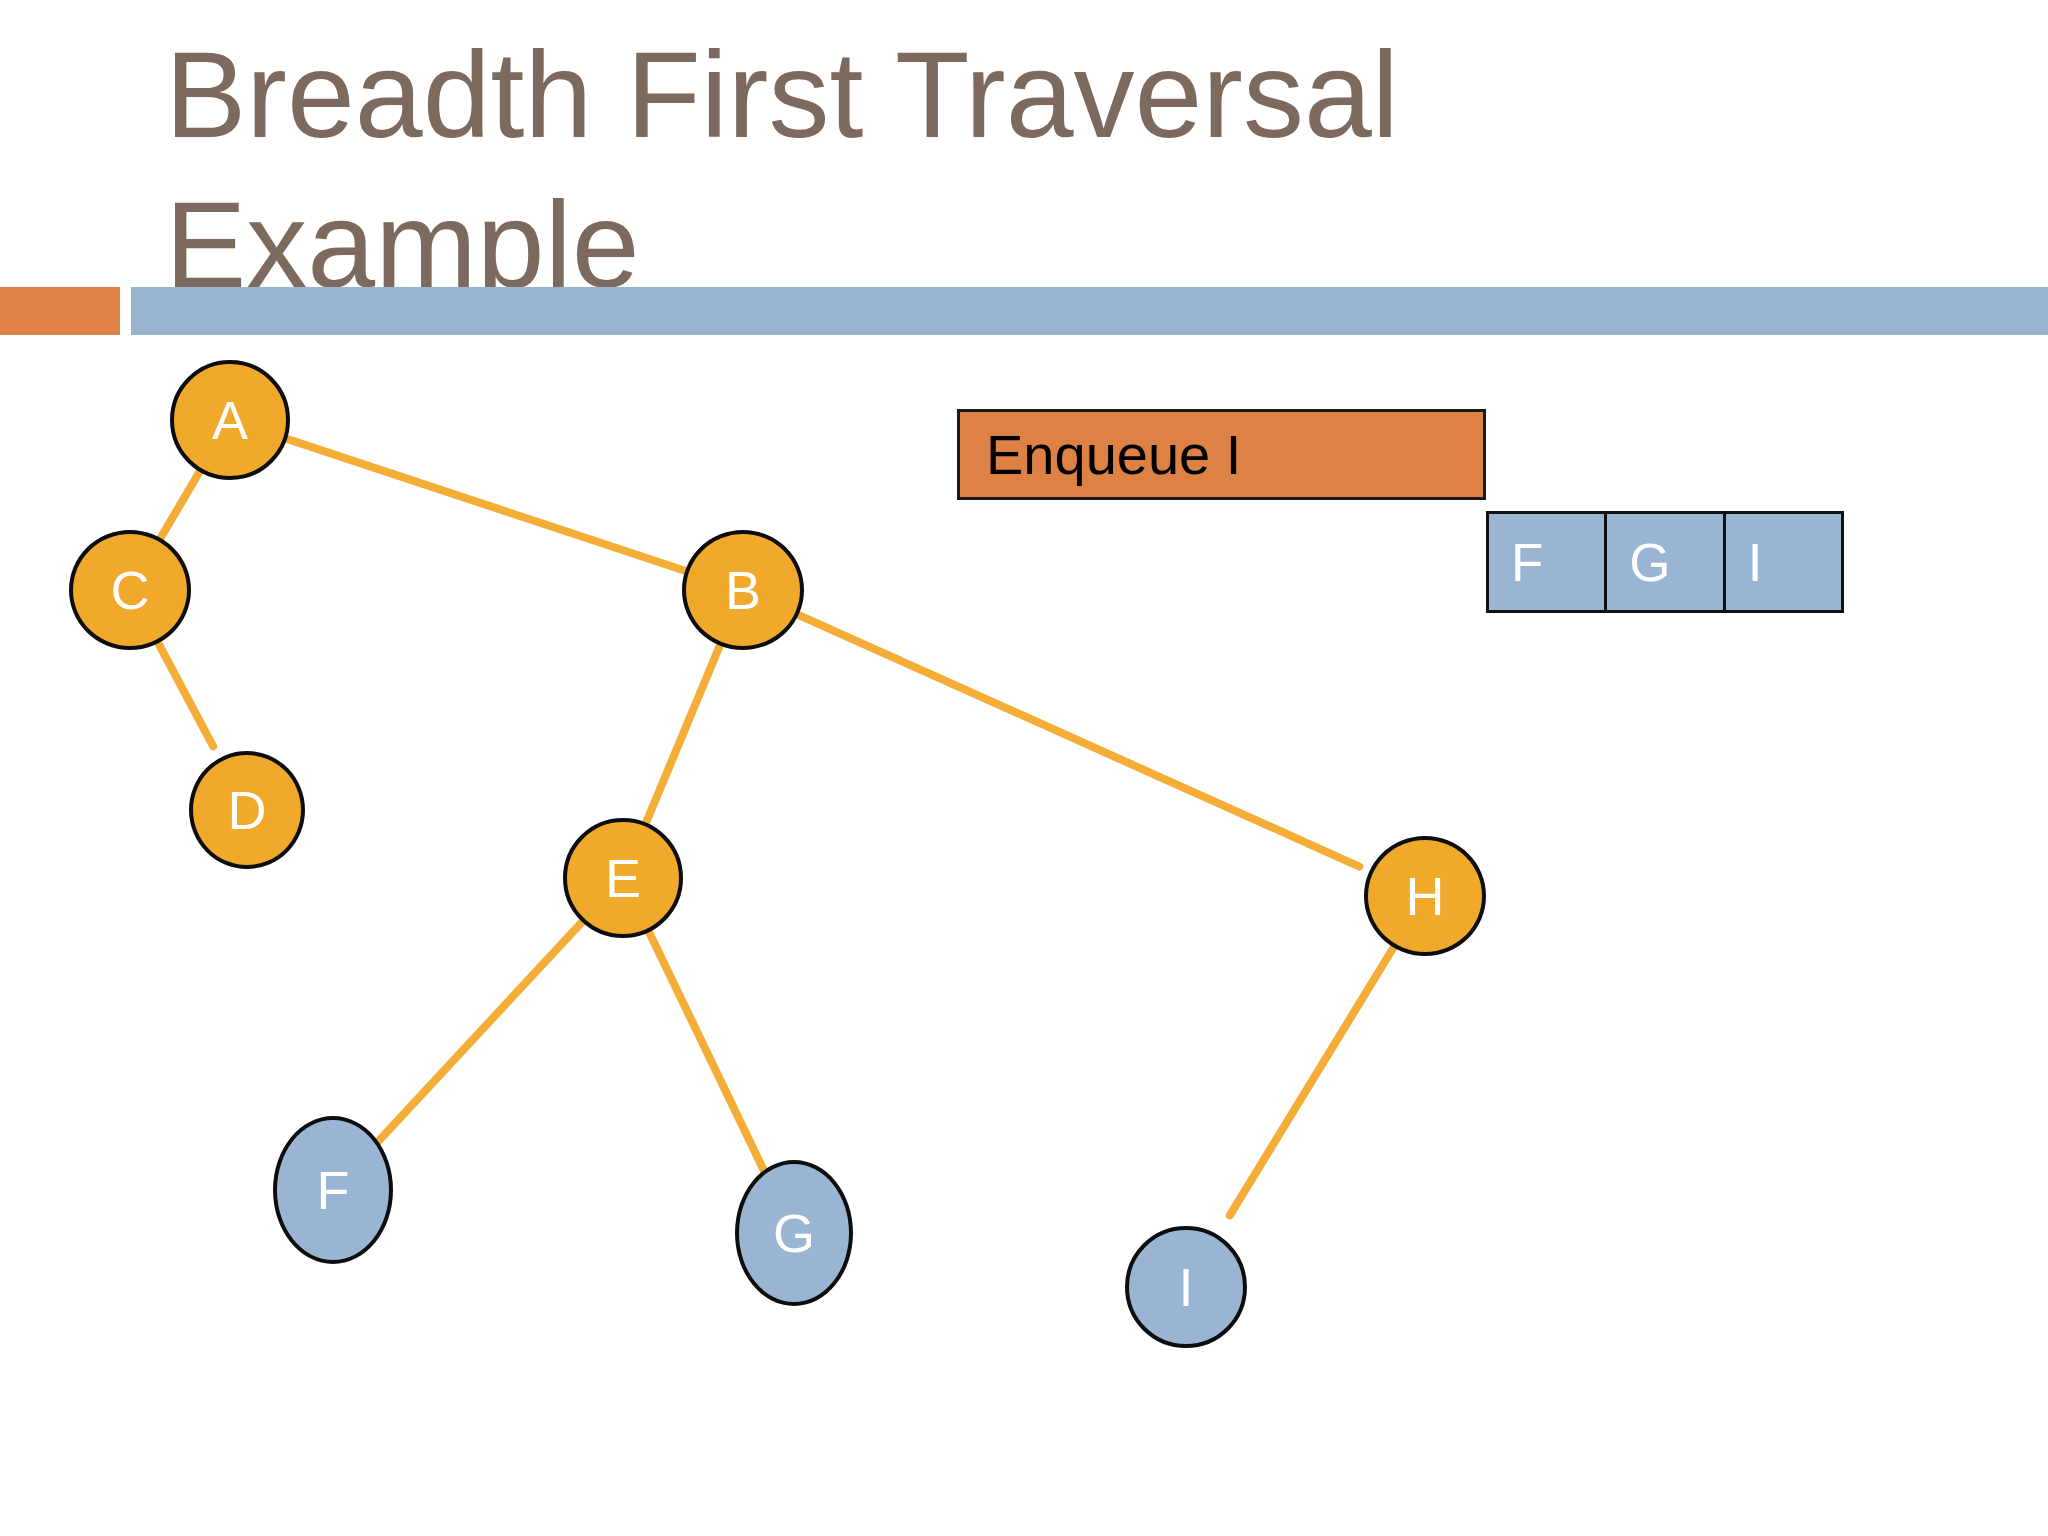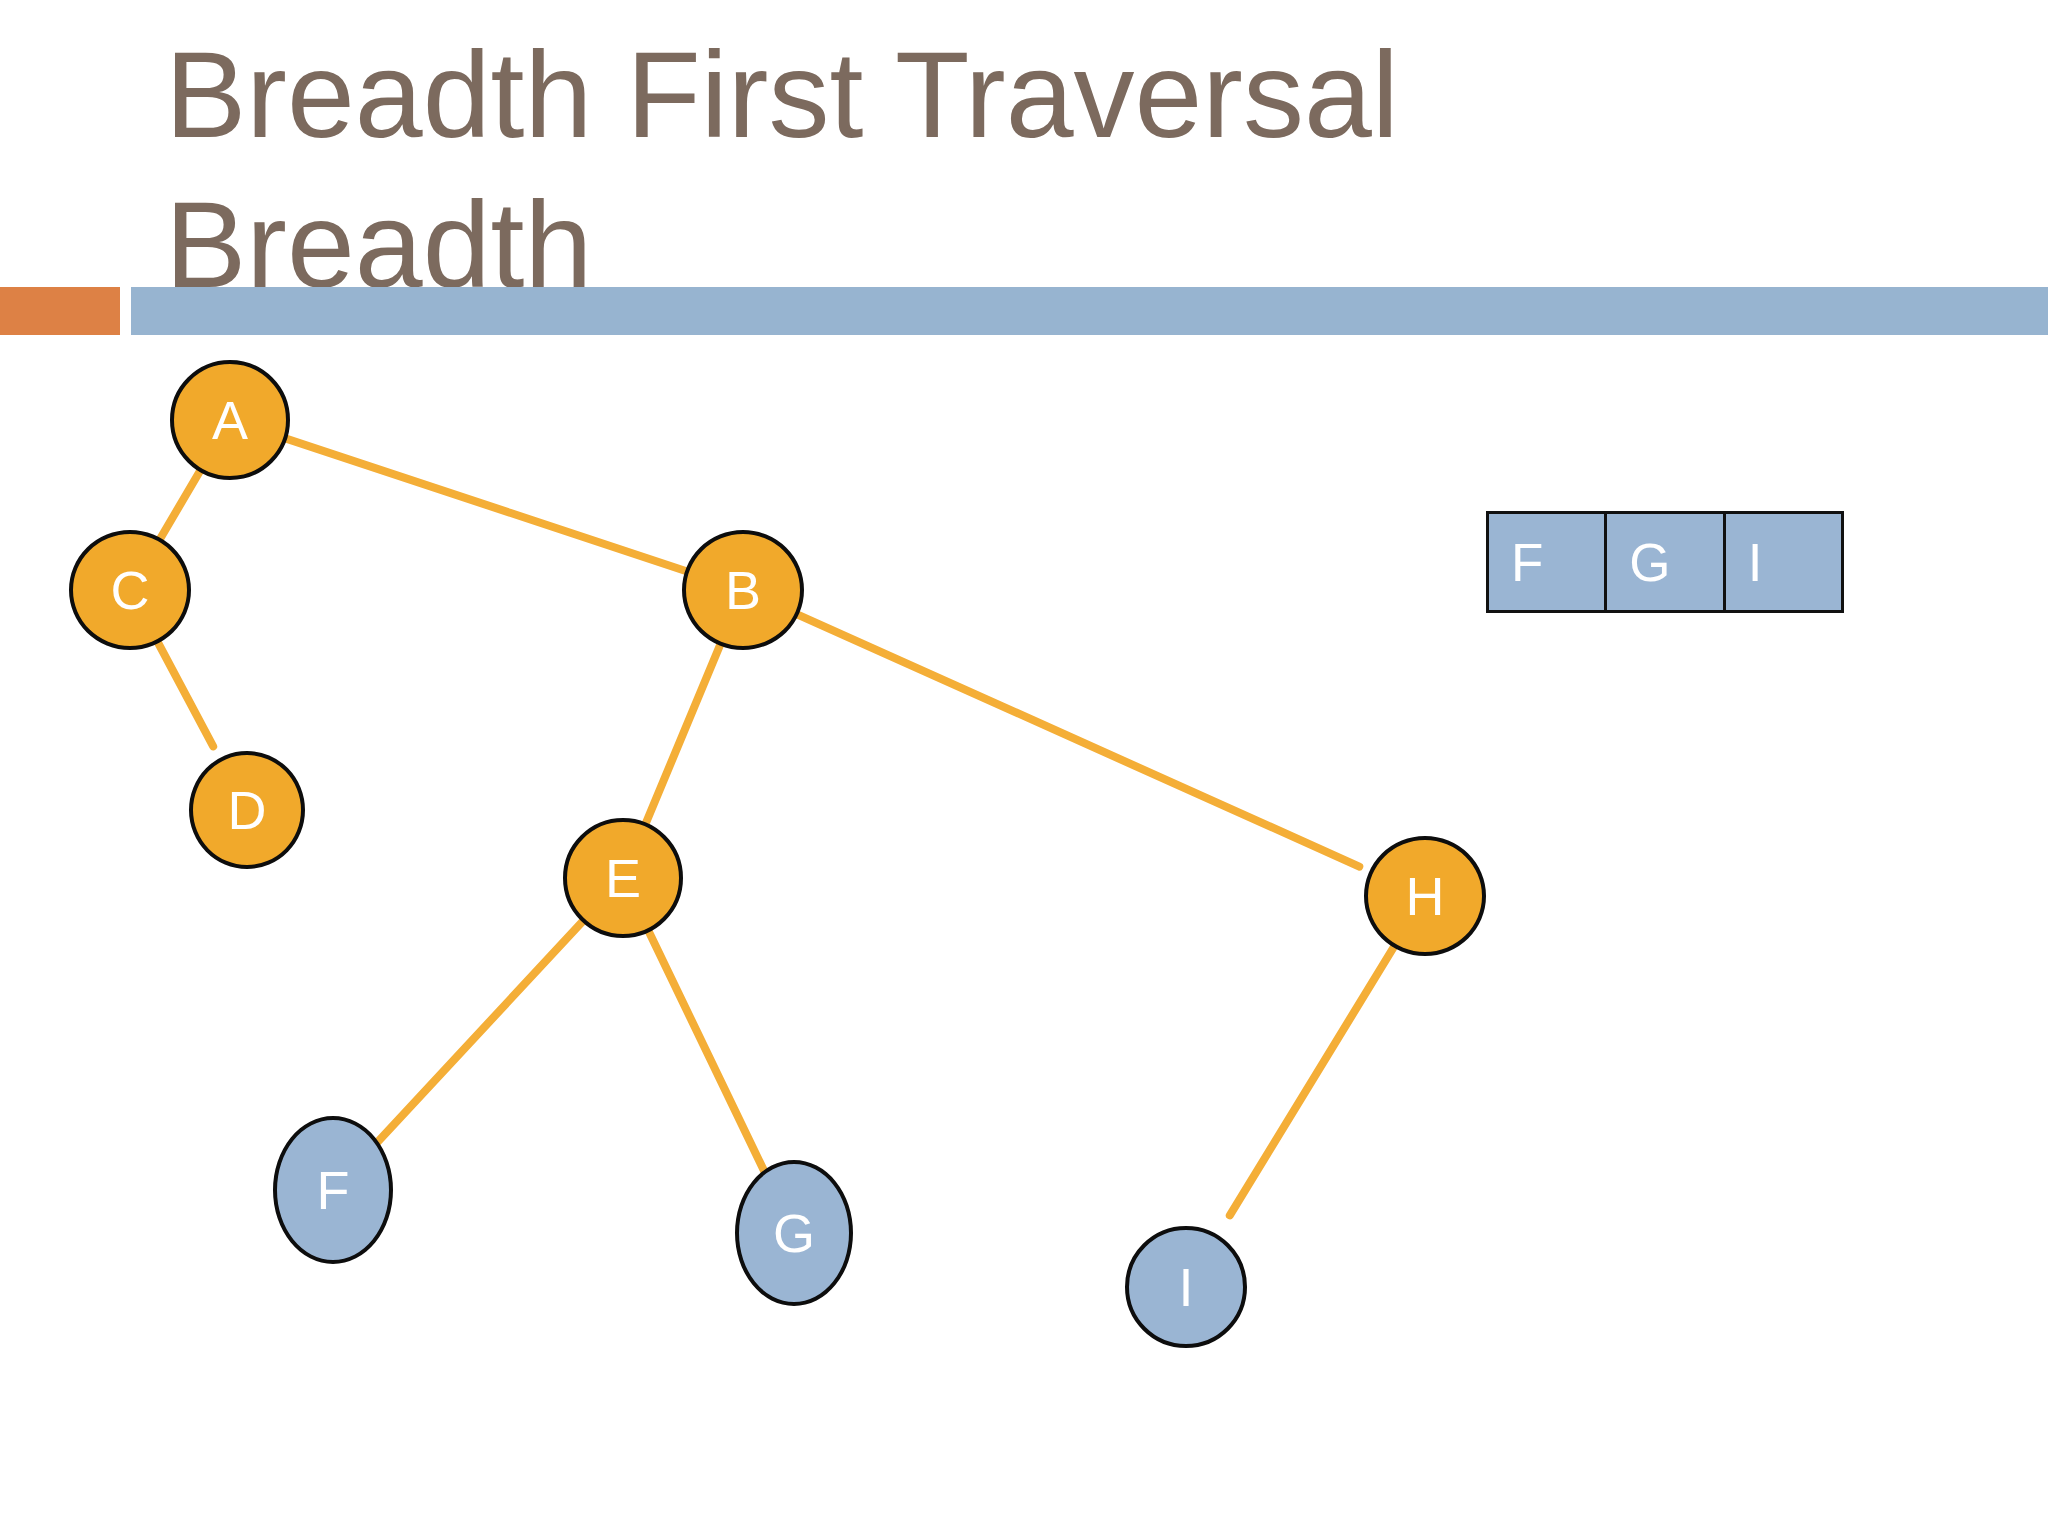--- a/index.html
+++ b/index.html
@@ -119,21 +119,21 @@
     color: var(--result-text, #101010);
   }
 </style>
 </head>
 <body>
 
 <div class="slide">
 
   <div class="title">
     <div>Breadth First Traversal</div>
-    <div>Breadth</div>
+    <div>Example</div>
   </div>
 
   <div class="accent-square"></div>
   <div class="title-bar"></div>
 
   <svg class="edges" viewBox="0 0 2048 1536" xmlns="http://www.w3.org/2000/svg">
       <line x1="230" y1="420" x2="130" y2="590" stroke="#f4ae37" stroke-width="8" stroke-linecap="round"></line>
       <line x1="230" y1="420" x2="743" y2="590" stroke="#f4ae37" stroke-width="8" stroke-linecap="round"></line>
       <line x1="130" y1="590" x2="213.19265811188657" y2="746.430639184744" stroke="#f4ae37" stroke-width="8" stroke-linecap="round"></line>
       <line x1="743" y1="590" x2="623" y2="878" stroke="#f4ae37" stroke-width="8" stroke-linecap="round"></line>
@@ -166,20 +166,23 @@
         <span>F</span>
       </div>
       <div class="node queued" style="left: 735px; top: 1160px; width: 118px; height: 146px;">
         <span>G</span>
       </div>
       <div class="node queued" style="left: 1125px; top: 1226px; width: 122px; height: 122px;">
         <span>I</span>
       </div>
     </div>
 
+  <div class="callout">
+    <span>Enqueue I</span>
+  </div>
 
   <div class="queue" id="queue-table">
       <div class="queue-cell">
         <span>F</span>
       </div>
       <div class="queue-cell">
         <span>G</span>
       </div>
       <div class="queue-cell">
         <span>I</span>

